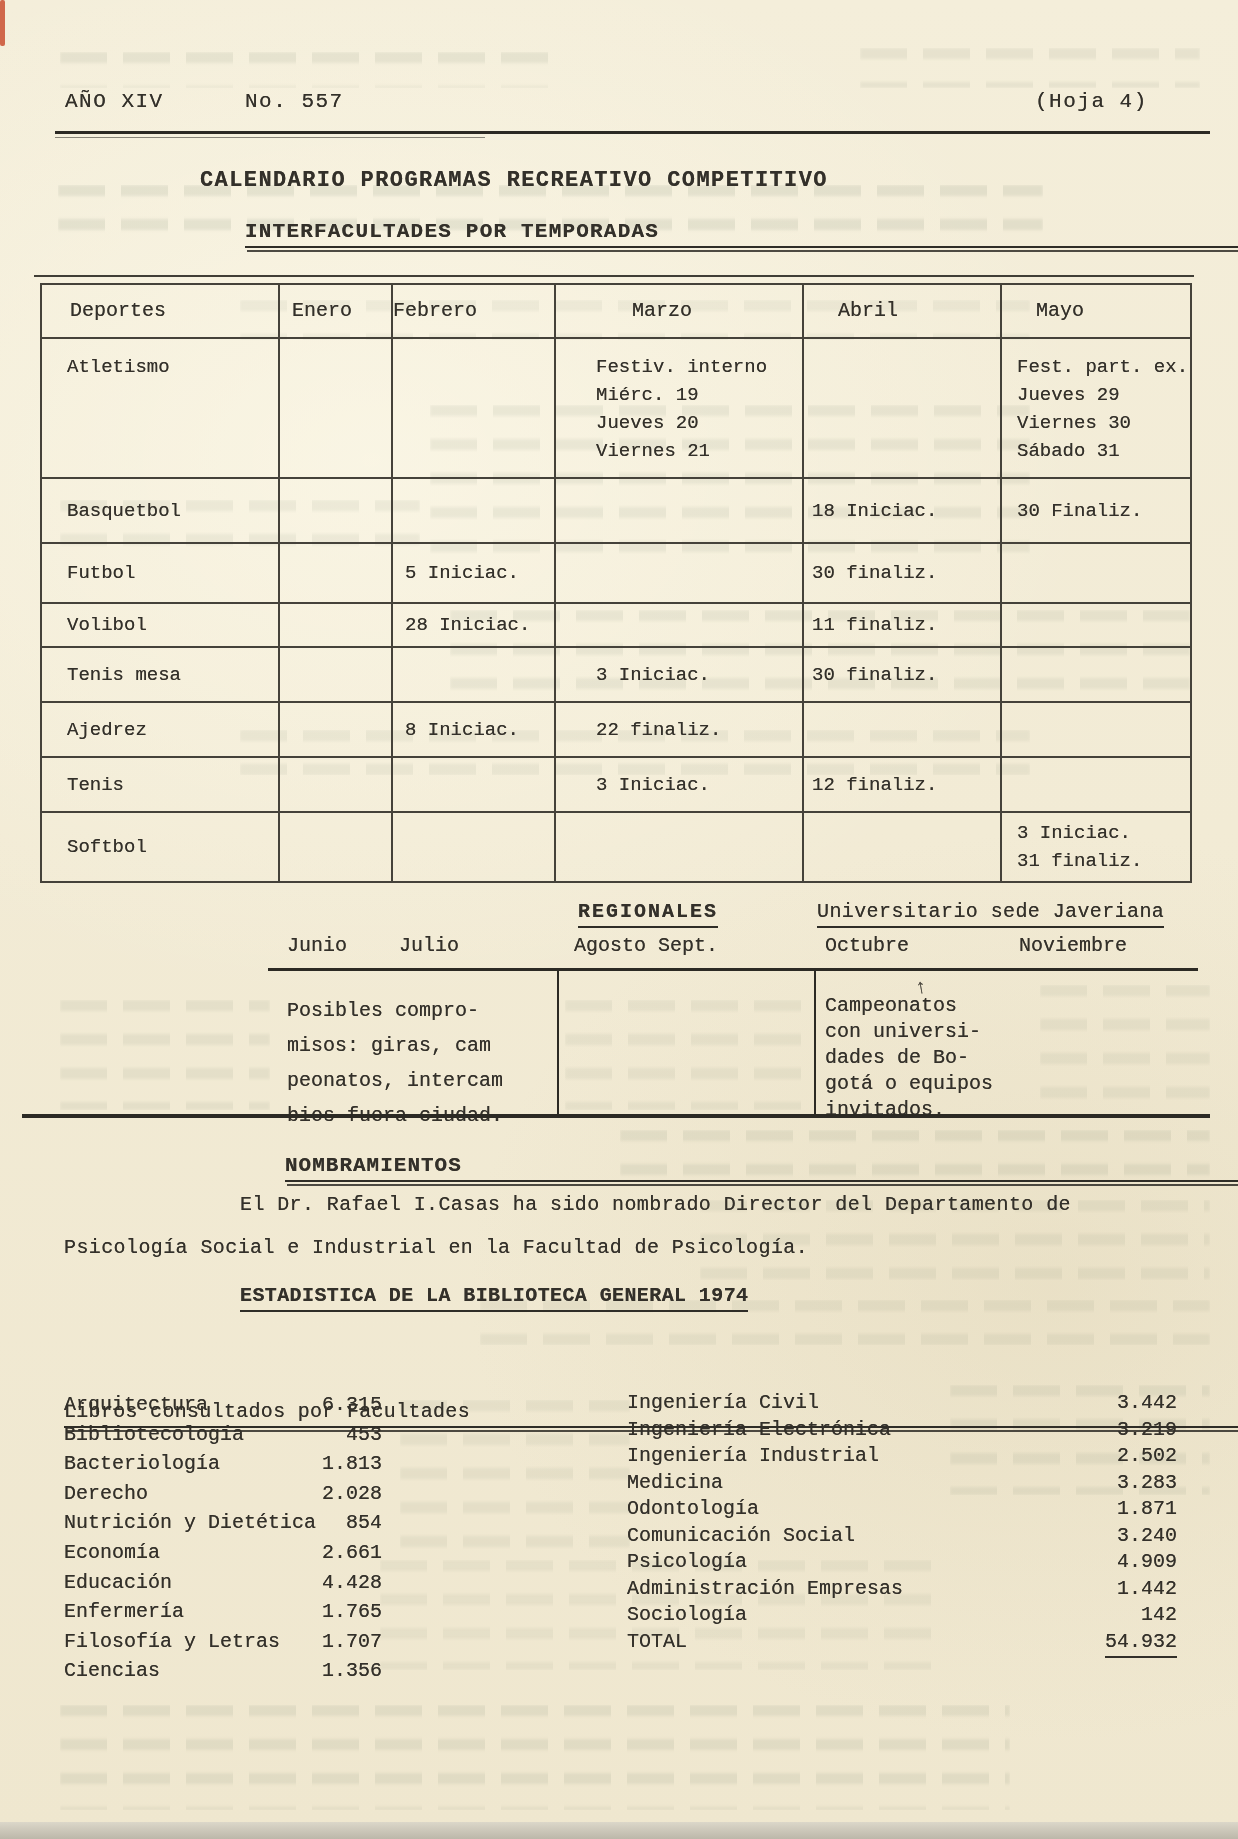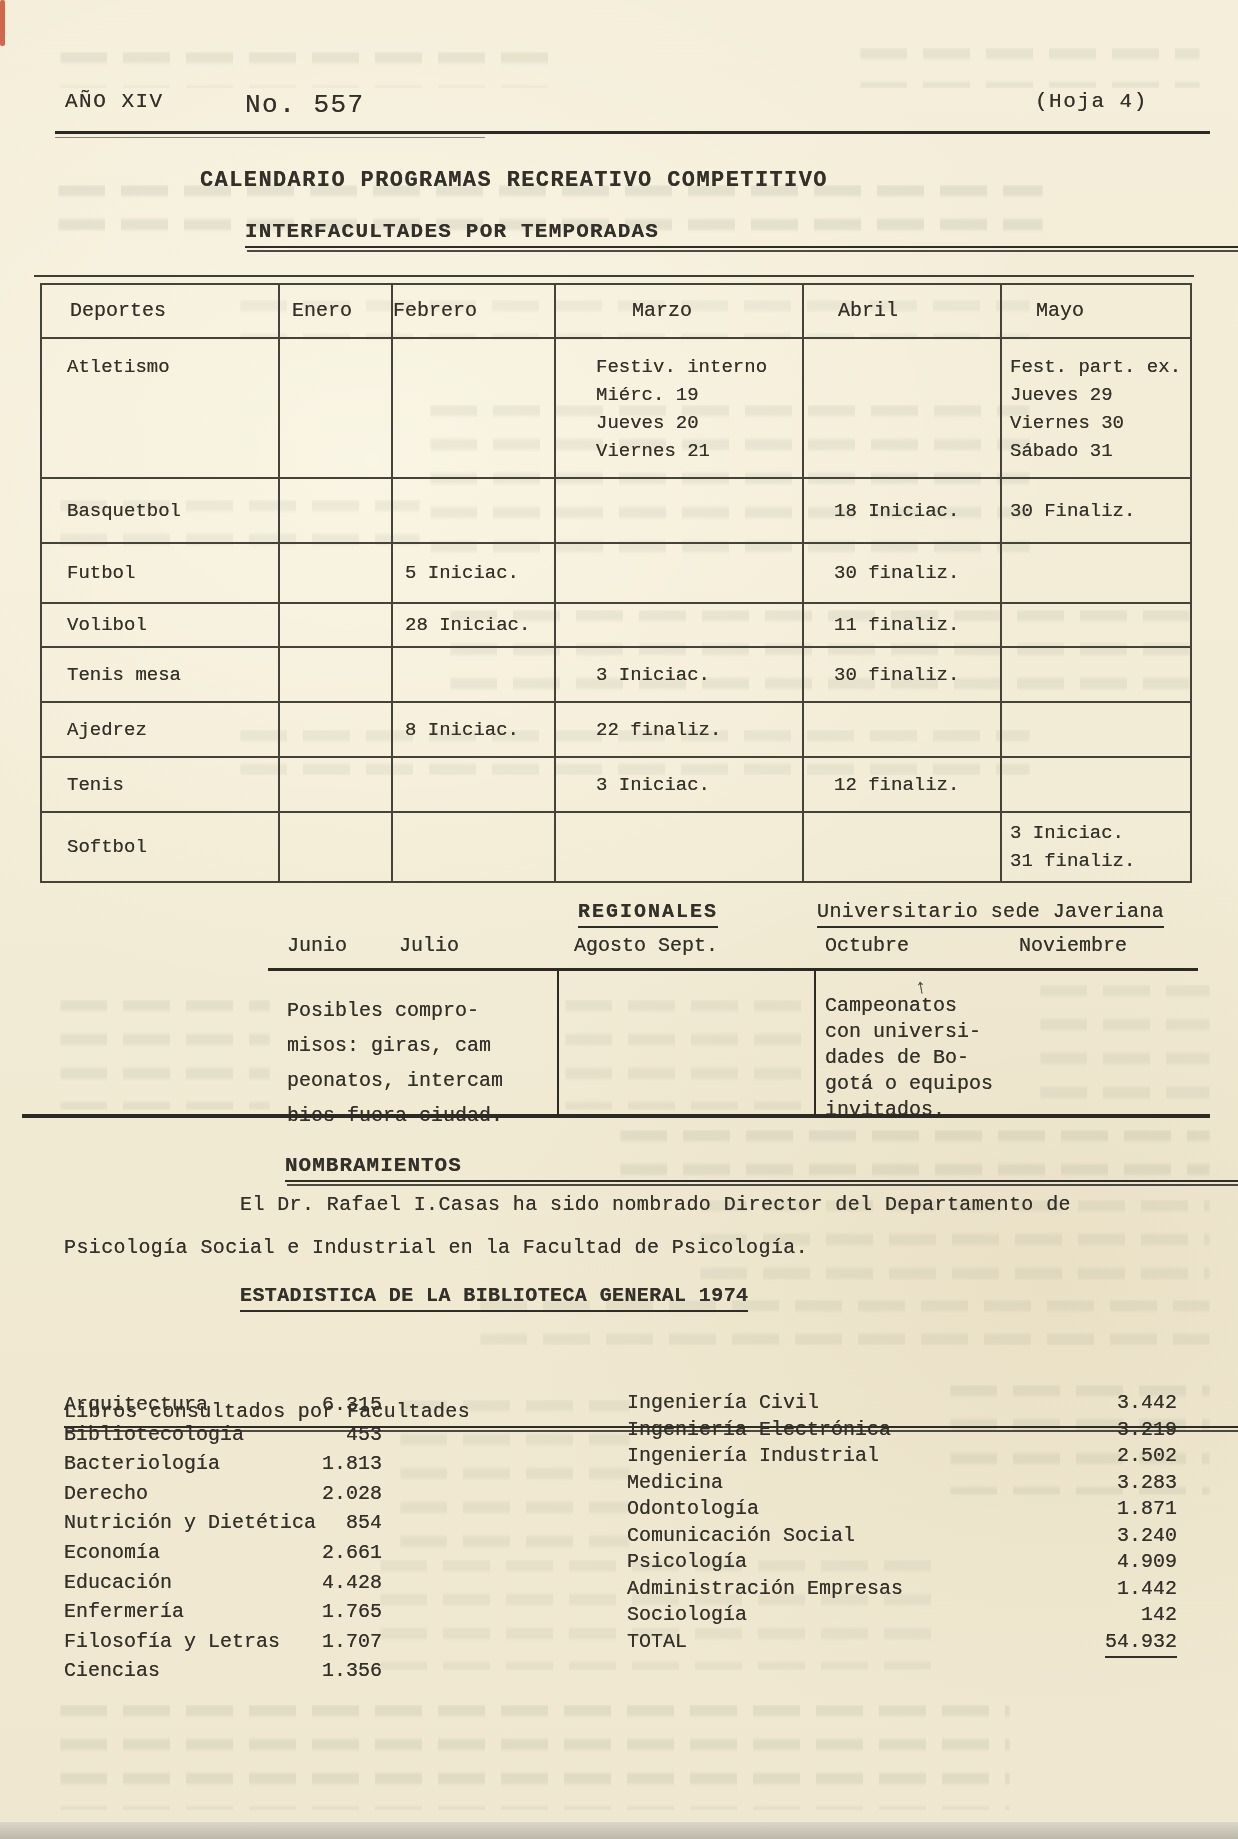--- a/index.html
+++ b/index.html
@@ -30,22 +30,22 @@
   table.cal th:nth-child(1){padding-left:28px;}
   table.cal th:nth-child(2){padding-left:12px;}
   table.cal th:nth-child(3){padding-left:0;}
   table.cal th:nth-child(4){padding-left:76px;}
   table.cal th:nth-child(5){padding-left:34px;}
   table.cal th:nth-child(6){padding-left:34px;}
   table.cal td:nth-child(1){padding-left:25px;}
   table.cal td:nth-child(2){padding-left:12px;}
   table.cal td:nth-child(3){padding-left:12px;}
   table.cal td:nth-child(4){padding-left:40px;}
-  table.cal td:nth-child(5){padding-left:30px;}
-  table.cal td:nth-child(6){padding-left:8px;}
+  table.cal td:nth-child(5){padding-left:8px;}
+  table.cal td:nth-child(6){padding-left:15px;}
   table.cal tbody tr:nth-of-type(1){height:140px;}
   table.cal tbody tr:nth-of-type(1) td{vertical-align:top;padding-top:14px;}
   table.cal tbody tr:nth-of-type(2){height:65px;}
   table.cal tbody tr:nth-of-type(3){height:60px;}
   table.cal tbody tr:nth-of-type(4){height:44px;}
   table.cal tbody tr:nth-of-type(5){height:55px;}
   table.cal tbody tr:nth-of-type(6){height:55px;}
   table.cal tbody tr:nth-of-type(7){height:55px;}
   table.cal tbody tr:nth-of-type(8){height:70px;}
   
@@ -85,21 +85,21 @@
   <div class="bleed" style="left:1040px;top:985px;width:170px;height:130px;opacity:.4;"></div>
   <div class="bleed" style="left:620px;top:1130px;width:590px;height:55px;opacity:.5;"></div>
   <div class="bleed" style="left:700px;top:1200px;width:510px;height:80px;opacity:.4;"></div>
   <div class="bleed" style="left:480px;top:1300px;width:730px;height:45px;opacity:.4;"></div>
   <div class="bleed" style="left:950px;top:1385px;width:260px;height:110px;opacity:.45;"></div>
   <div class="bleed" style="left:400px;top:1400px;width:230px;height:170px;opacity:.4;"></div>
   <div class="bleed" style="left:380px;top:1560px;width:560px;height:110px;opacity:.35;"></div>
   <div class="bleed" style="left:60px;top:1705px;width:950px;height:105px;opacity:.5;"></div>
 
   <div class="abs ink" style="left:65px;top:90px;font-size:21px;letter-spacing:1.5px;">AÑO XIV</div>
-  <div class="abs ink" style="left:245px;top:90px;font-size:26px;letter-spacing:1.5px;">No. 557</div>
+  <div class="abs ink" style="left:245px;top:90px;font-size:21px;letter-spacing:1.5px;">No. 557</div>
   <div class="abs ink" style="left:1035px;top:90px;font-size:21px;letter-spacing:1.5px;">(Hoja 4)</div>
   <div class="hline" style="left:55px;top:131px;width:1155px;height:3px;"></div>
   <div class="hline" style="left:55px;top:137px;width:430px;height:1px;opacity:.55;"></div>
 
   <div class="abs ink bold" style="left:200px;top:168px;font-size:22px;letter-spacing:1.4px;">CALENDARIO PROGRAMAS RECREATIVO COMPETITIVO</div>
   <div class="abs ink bold u2" style="left:245px;top:220px;font-size:21px;letter-spacing:1.2px;">INTERFACULTADES POR TEMPORADAS</div>
 
   <div class="hline" style="left:34px;top:275px;width:1160px;height:2px;opacity:.9;"></div>
   <table class="cal">
     <colgroup>

